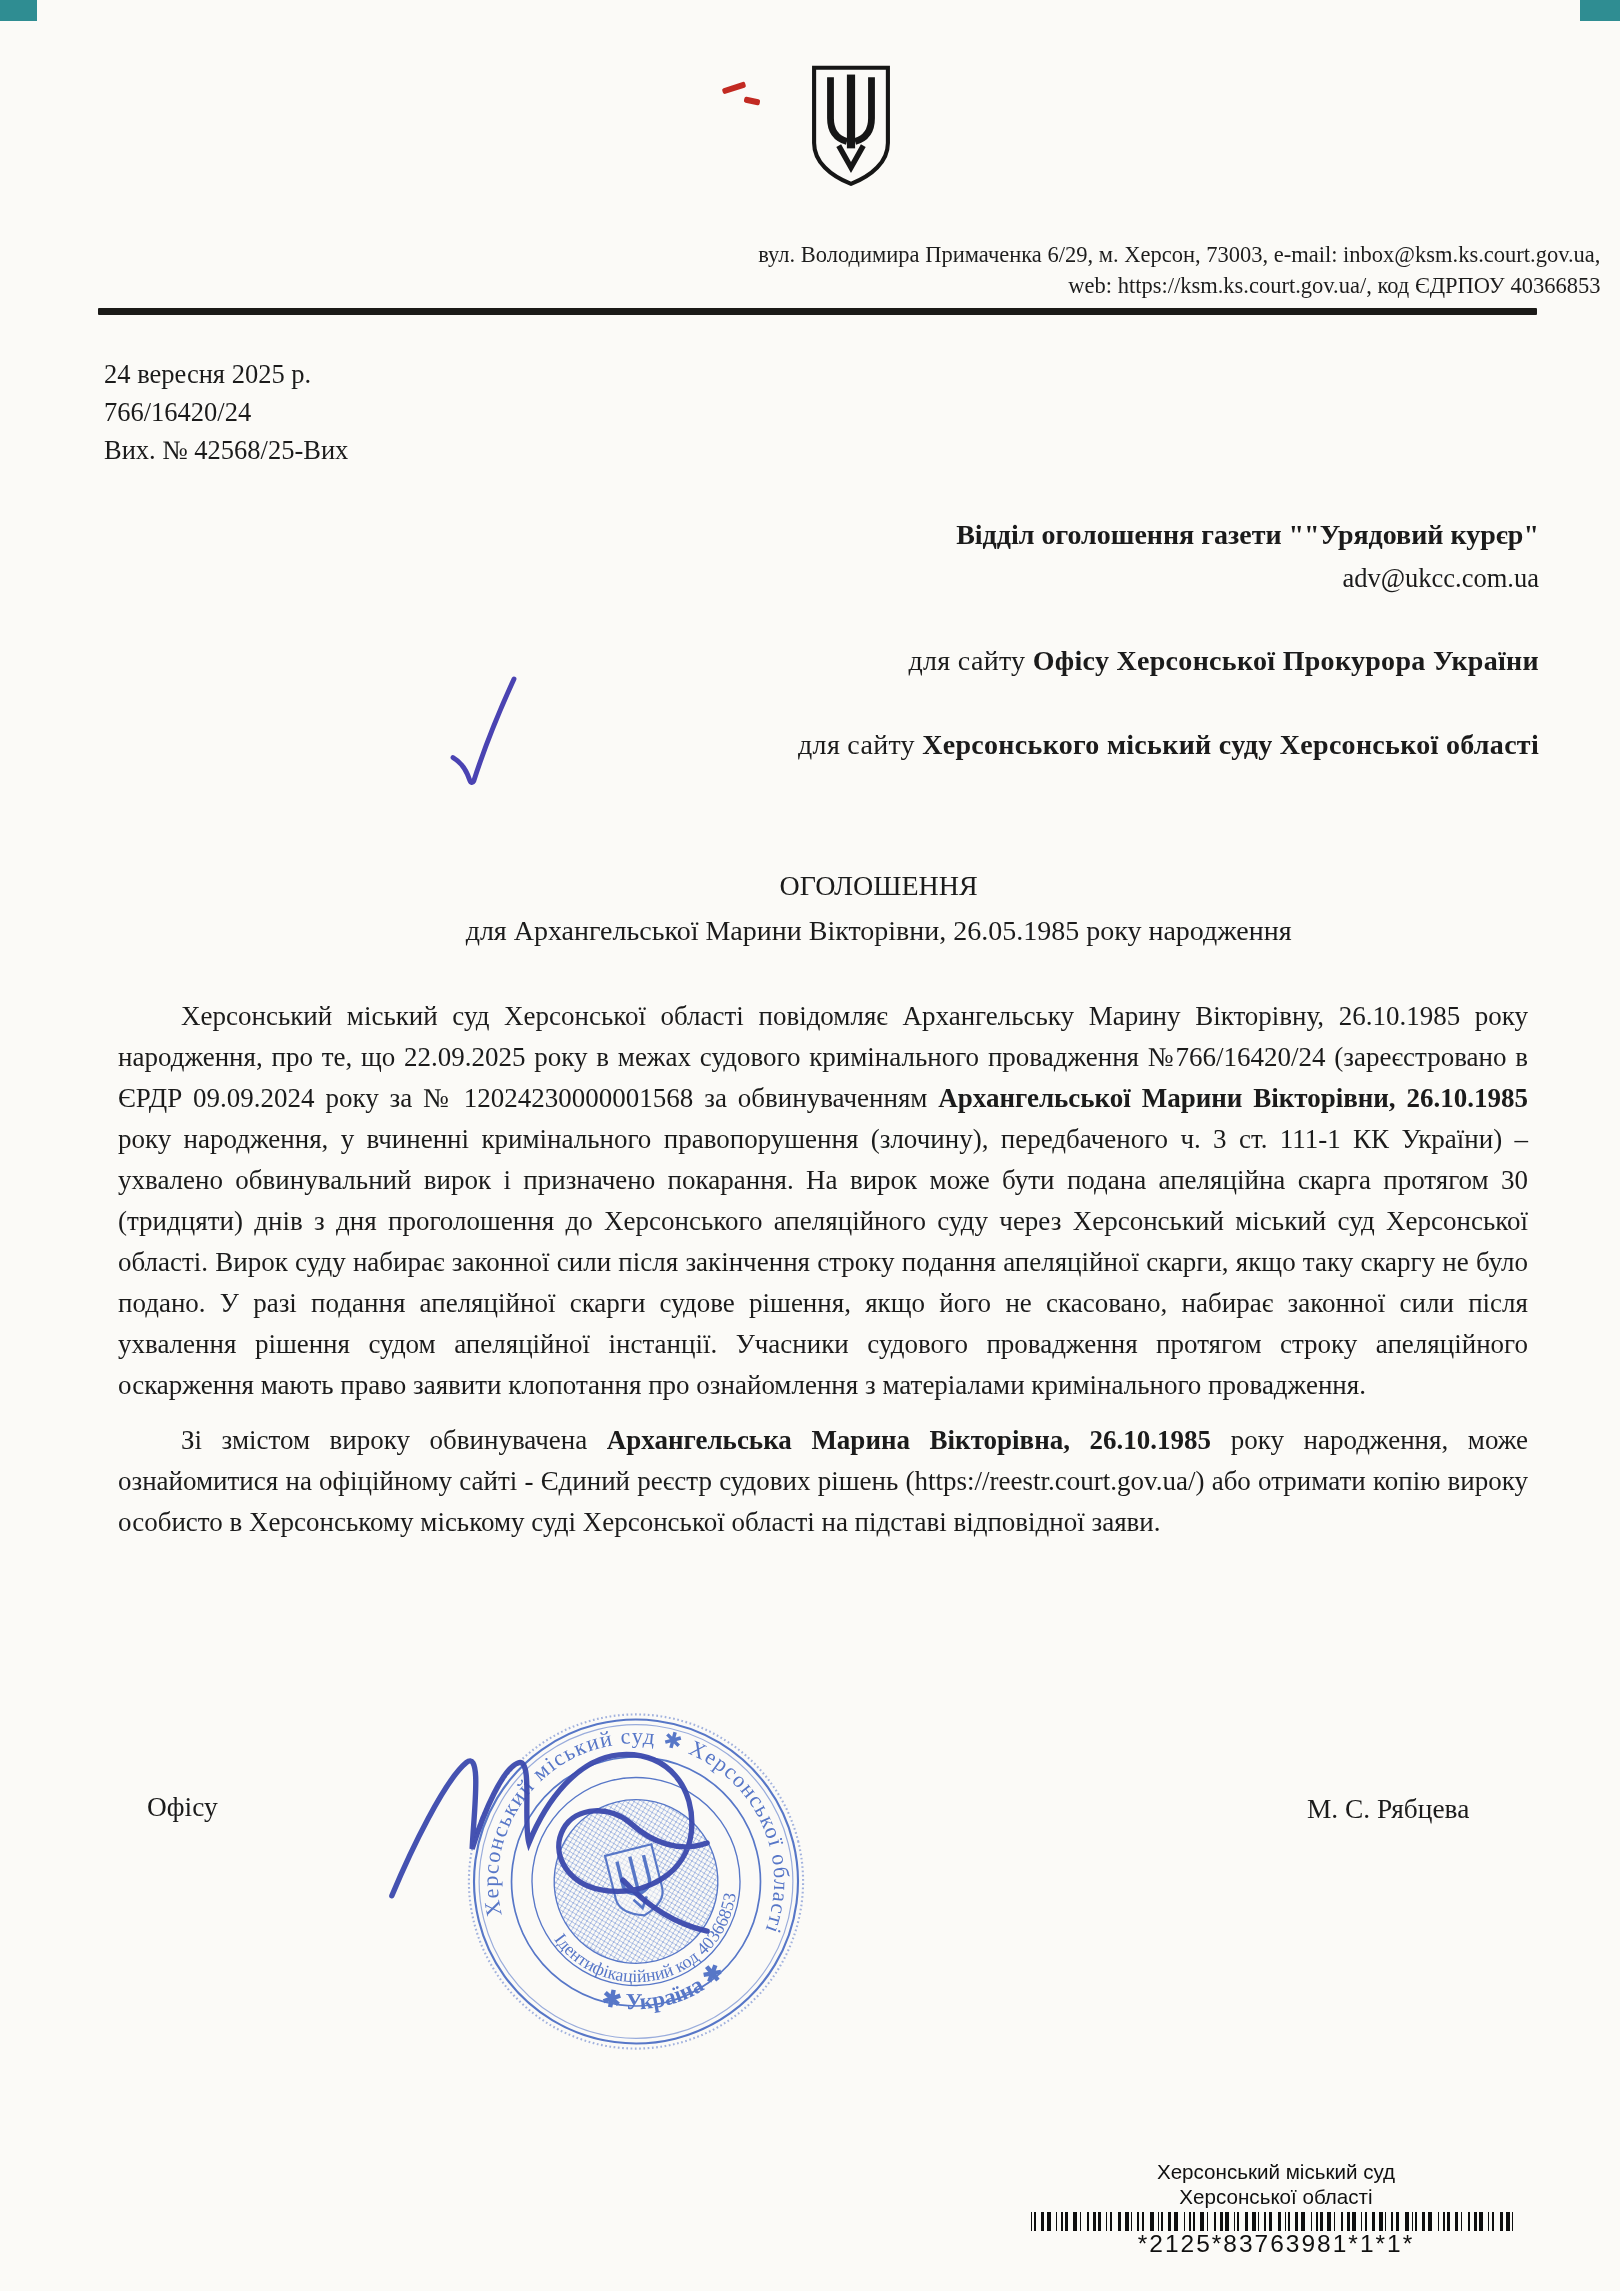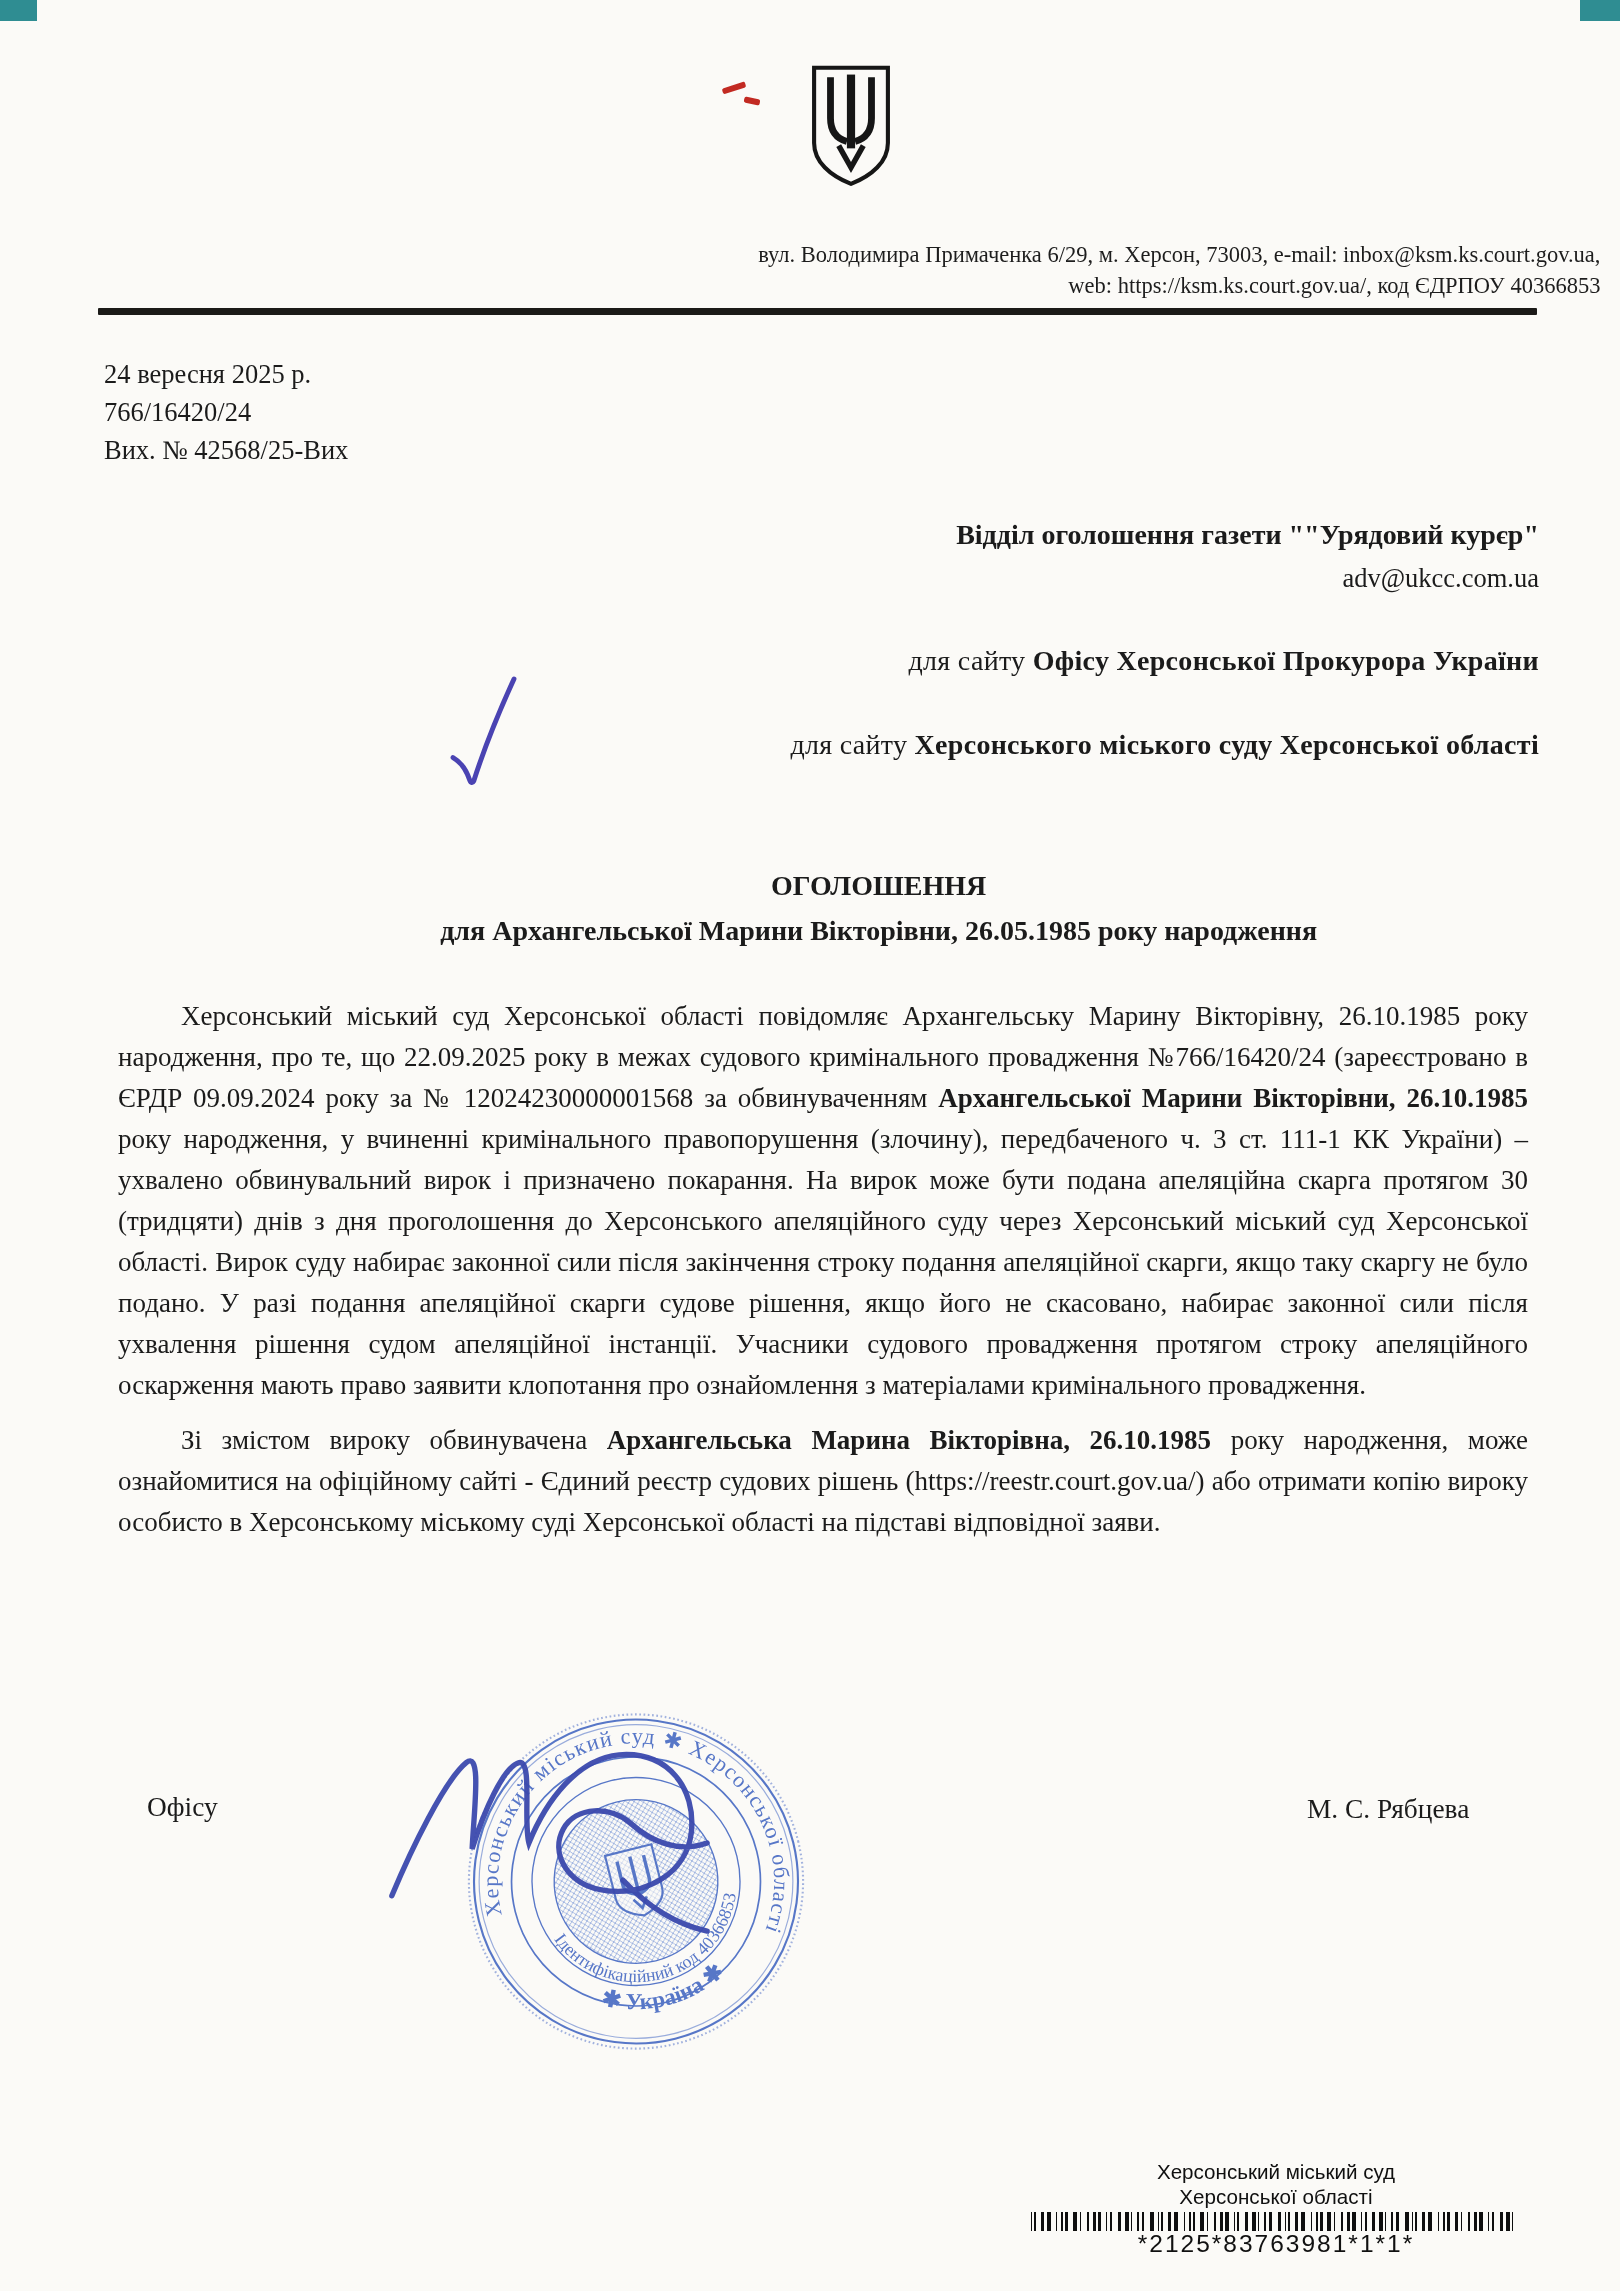--- a/index.html
+++ b/index.html
@@ -30,21 +30,21 @@
   .refblock{position:absolute;top:355px;left:104px;font-size:26.5px;line-height:38px;}
   
   .recipients{position:absolute;top:519px;left:294px;right:81px;text-align:right;font-size:26.5px;}
   .recipients .r1{font-weight:bold;font-size:28px;}
   .recipients .remail{margin-top:11.8px;font-size:26.5px;}
   .recipients .r2{margin-top:51px;font-size:28px;letter-spacing:0.3px;}
   .recipients .r3{margin-top:52px;font-size:28px;letter-spacing:0.3px;}
   .recipients .b{font-weight:bold;}
   .checkmark{position:absolute;left:449px;top:676px;width:71px;height:116px;}
   
-  .announce{position:absolute;top:866px;left:147px;right:9.8px;text-align:center;font-weight:bold;font-size:28px;line-height:39px;}
+  .announce{position:absolute;top:866px;left:147px;right:9.8px;text-align:center;font-weight:normal;font-size:28px;line-height:39px;}
   .announce .sub{margin-top:5.9px;}
   
   .bodytext{position:absolute;top:982px;left:104px;right:78px;font-size:27px;line-height:41px;text-align:justify;}
   .bodytext p{margin:14px;text-indent:63px;}
   .bodytext .b{font-weight:bold;}
   
   .judge-label{position:absolute;left:147px;top:1792px;font-size:27.4px;}
   .judge-name{position:absolute;left:1307px;top:1794px;font-size:27.4px;}
   .stamp{position:absolute;left:441px;top:1711px;width:390px;height:341px;opacity:.92;}
   .signature{position:absolute;left:384px;top:1731px;width:329px;height:220px;}
@@ -80,21 +80,21 @@
   <div class="refblock">
     <div>24 вересня 2025 р.</div>
     <div>766/16420/24</div>
     <div>Вих. № 42568/25-Вих</div>
   </div>
 
   <div class="recipients">
     <div class="r1">Відділ оголошення газети ""Урядовий курєр"</div>
     <div class="remail">adv@ukcc.com.ua</div>
     <div class="r2"><span>для сайту </span><span class="b">Офісу Херсонської Прокурора України</span></div>
-    <div class="r3"><span>для сайту </span><span class="b">Херсонського міського суду Херсонської області</span></div>
+    <div class="r3"><span>для сайту </span><span class="b">Херсонського міський суду Херсонської області</span></div>
   </div>
 
   <svg class="checkmark" viewBox="0 0 72 118">
     <path d="M66,3 C50,38 33,82 25,107 C24,109 22,109 21,106 C17,94 11,87 4,83" fill="none" stroke="#4a43b2" stroke-width="5" stroke-linecap="round"></path>
   </svg>
 
   <div class="announce">
     <div>ОГОЛОШЕННЯ</div>
     <div class="sub">для Архангельської Марини Вікторівни, 26.05.1985 року народження</div>
   </div>

